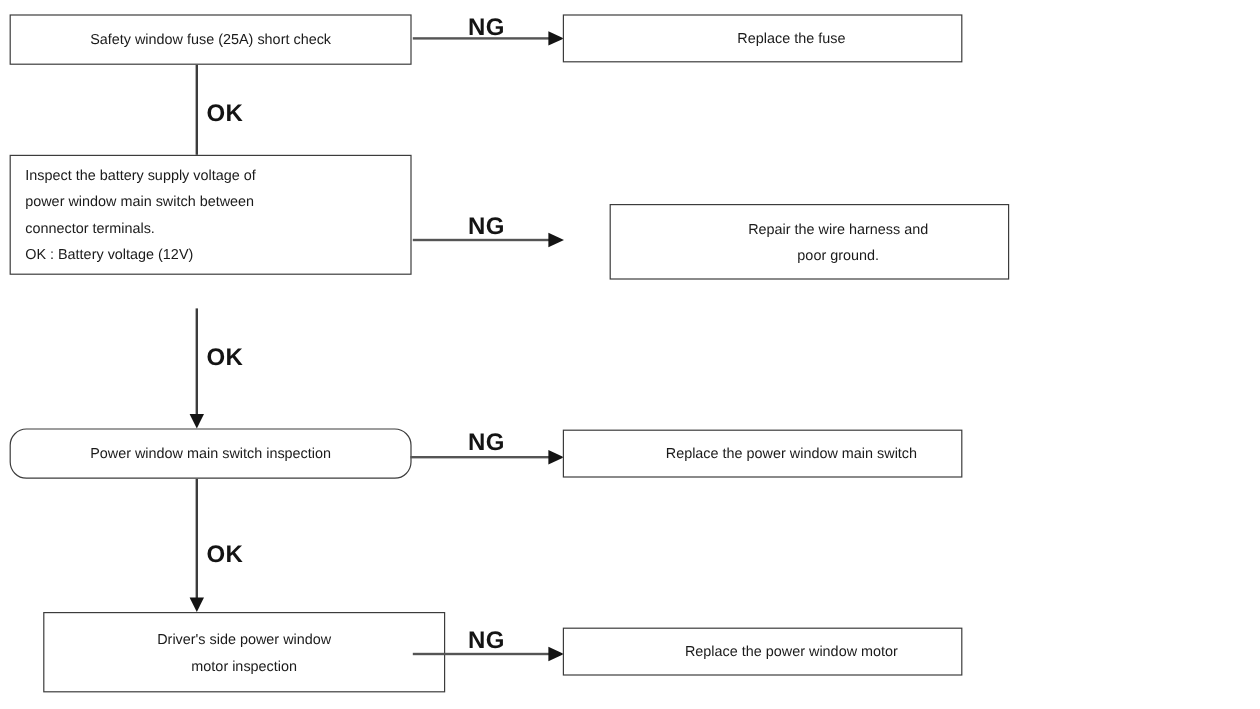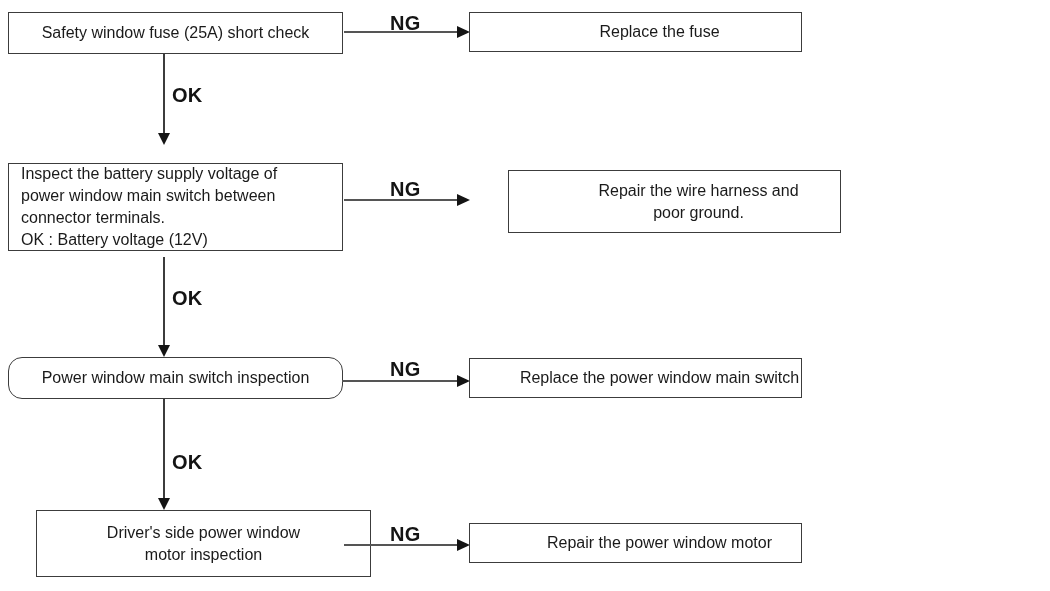--- a/index.html
+++ b/index.html
@@ -16,21 +16,21 @@
     overflow: hidden;
   }
   .box {
     position: absolute;
     border: 1.5px solid #3c3c3c;
     background: #ffffff;
     display: flex;
     align-items: center;
     justify-content: center;
     text-align: center;
-    font-size: 16px;
+    font-size: 12px;
     line-height: 22px;
   }
   .box .txt { white-space: pre-line; }
   .box.left-text {
     justify-content: flex-start;
     text-align: left;
     padding: 0 12px;
   }
   .vline { position: absolute; width: 1.5px; background: #3c3c3c; left: 163px; }
   .hline { position: absolute; height: 1.5px; background: #555555; }
@@ -49,21 +49,21 @@
   .lbl {
     position: absolute;
     font-size: 20px;
     font-weight: bold;
     color: #141414;
     letter-spacing: 0.3px;
   }
   
   .cb { left: 8px; width: 335px; }
   .cb1 { top: 12px;  height: 42px; }
-  .cb2 { top: 163px; height: 88px; }
+  .cb2 { top: 129px; height: 100px; }
   .cb3 { top: 357px; height: 42px; border-radius: 14px; }
   .cb4 { top: 510px; height: 67px; margin-left: 28px; }
   
   .ab { left: 469px; width: 333px; padding-left: 48px; }
   .ab1 { top: 12px;  height: 40px; }
   .ab2 { top: 170px; height: 63px; margin-left: 39px; }
   .ab3 { top: 358px; height: 40px; }
   .ab4 { top: 523px; height: 40px; }
   
   .h1 { left: 344px; top: 31px;  width: 114px; }
@@ -136,16 +136,16 @@
   <div class="lbl ok3">OK</div>
 
   <div class="box cb cb4">
     <span class="txt">Driver's side power window
 motor  inspection</span>
   </div>
   <div class="hline h4"></div>
   <div class="arrow-right ar4"></div>
   <div class="lbl ng4">NG</div>
   <div class="box ab ab4">
-    <span class="txt">Repair the power window motor</span>
+    <span class="txt">Replace the power window motor</span>
   </div>
 
 </div>
 
 </body></html>

